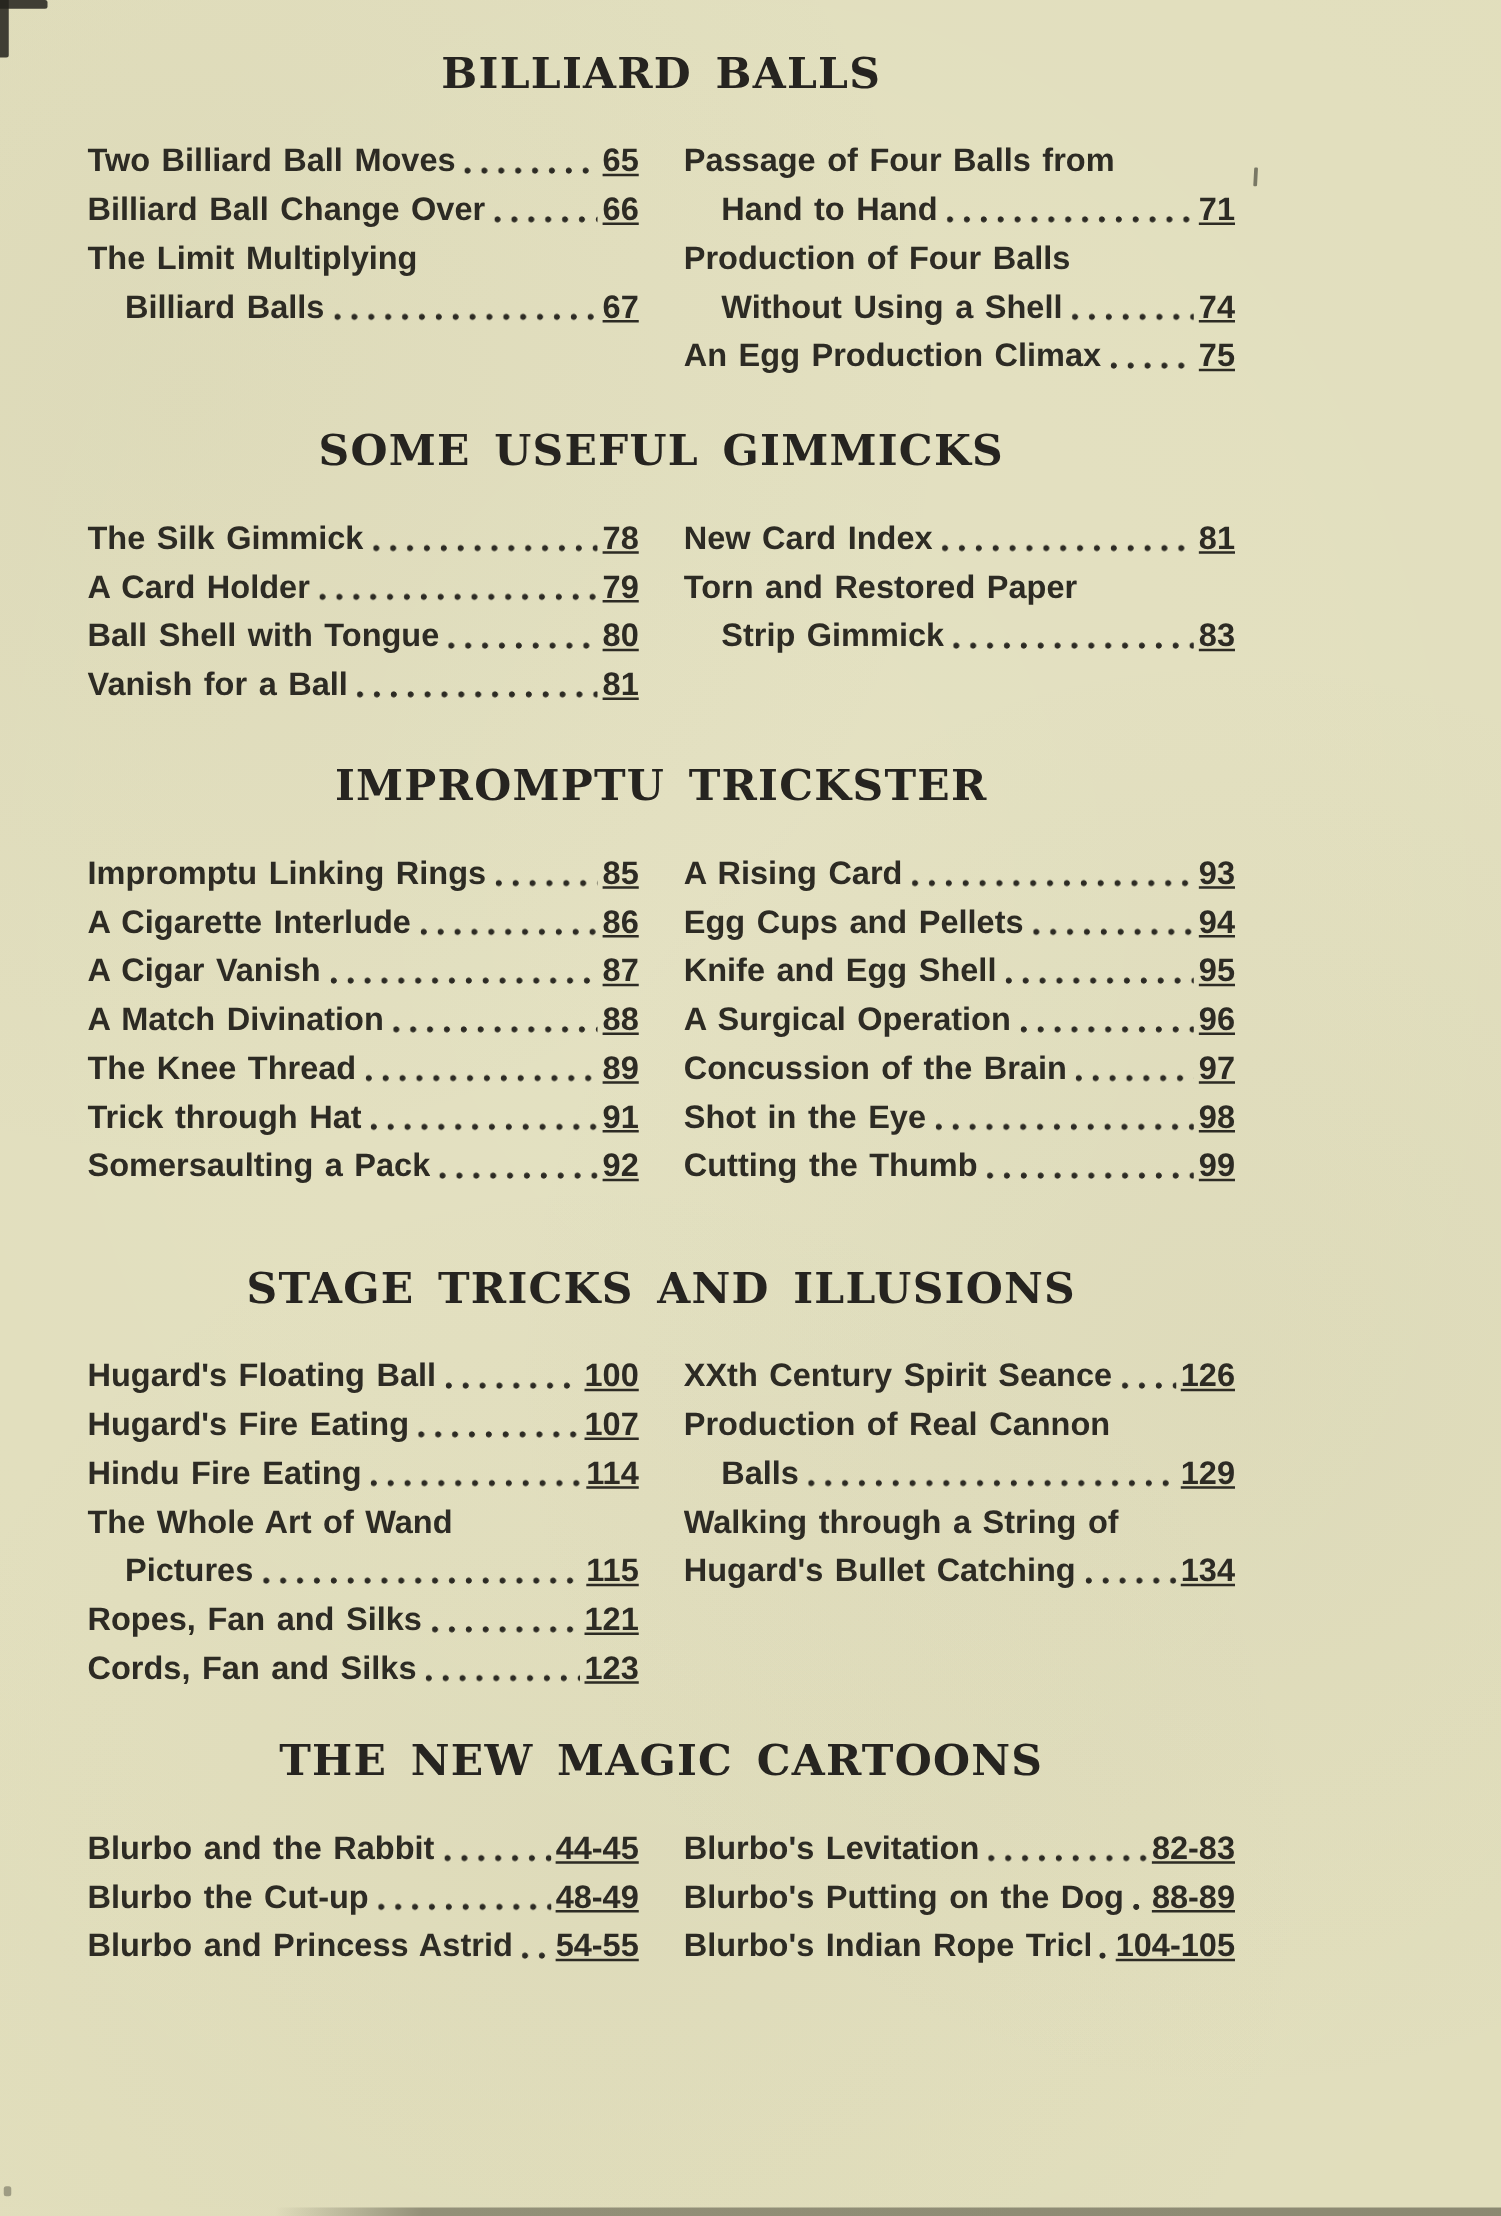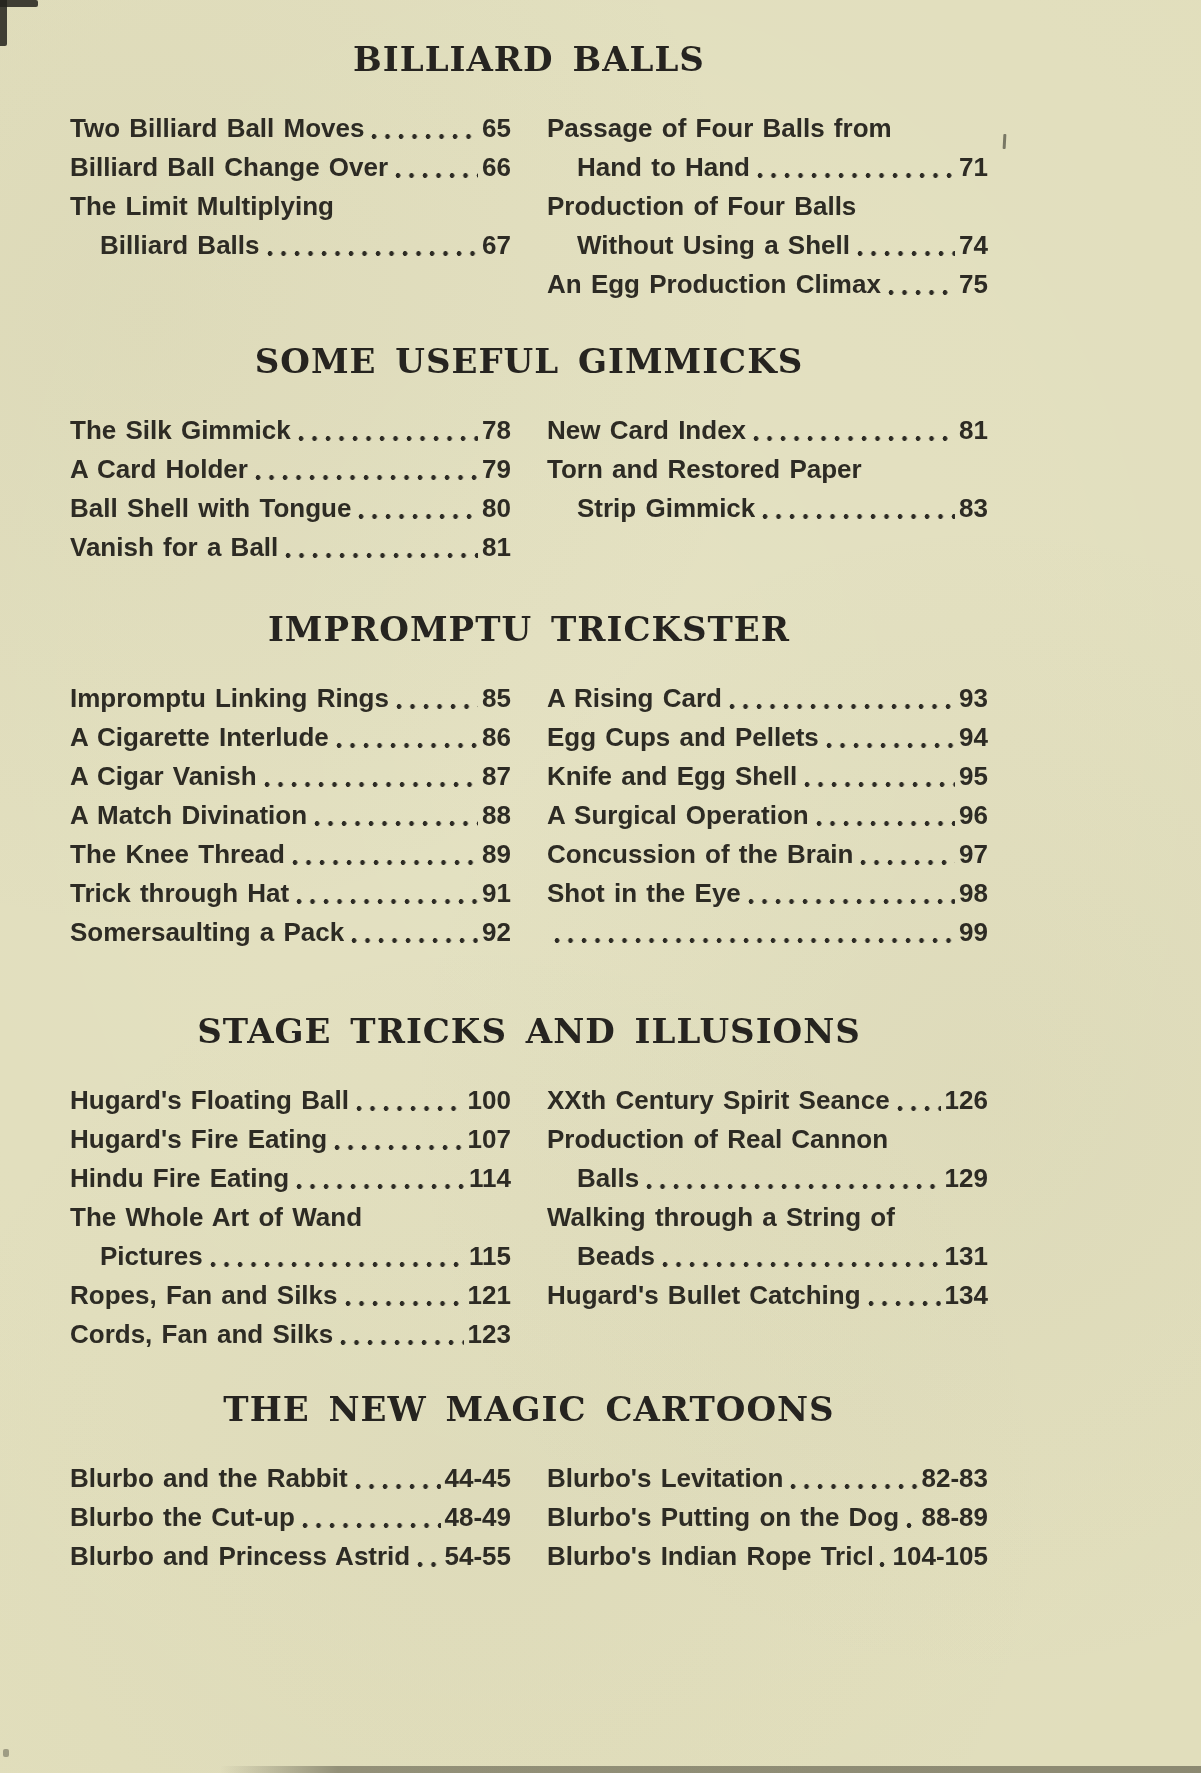--- a/index.html
+++ b/index.html
@@ -62,21 +62,21 @@
   .dots{
     flex:1 1 0;
     min-width:10px;
     align-self:flex-end;
     height:7px;
     margin:0 4px 8px 7px;
     background-image:radial-gradient(circle at 3px 3.5px, var(--ink) 2.1px, transparent 2.7px);
     background-size:13.5px 7px;
     background-repeat:repeat-x;
   }
-  .pg{flex:0 0 auto;text-align:right;}
+  .pg{flex:0 0 auto;text-align:right;text-decoration:underline;}
   
   .artifact{position:absolute;background:#23221c;}
   .art-top{left:0;top:0;width:38px;height:7px;opacity:.85;border-radius:0 2px 2px 0;}
   .art-left{left:0;top:0;width:7px;height:46px;opacity:.85;border-radius:0 0 2px 0;}
   .art-bottom{
     left:220px;top:1766px;width:981px;height:7px;
     background:linear-gradient(to right, rgba(55,53,40,0), rgba(55,53,40,0.45) 12%, rgba(55,53,40,0.5));
   }
   .art-tick{left:1003px;top:134px;width:3px;height:15px;opacity:.55;transform:rotate(3deg);border-radius:1px;}
   .art-speck{left:3px;top:1749px;width:6px;height:8px;opacity:.35;border-radius:2px;}
@@ -240,20 +240,21 @@
             <span class="t">Concussion of the Brain</span>
             <span class="dots"></span>
             <span class="pg">97</span>
           </div>
           <div class="row">
             <span class="t">Shot in the Eye</span>
             <span class="dots"></span>
             <span class="pg">98</span>
           </div>
           <div class="row">
+            <span class="t">Cutting the Thumb</span>
             <span class="dots"></span>
             <span class="pg">99</span>
           </div>
         </div>
       </div>
     </section>
     <section class="sec">
       <h2 class="heading">STAGE TRICKS AND ILLUSIONS</h2>
       <div class="cols">
         <div class="col">
@@ -300,25 +301,20 @@
           <div class="row">
             <span class="t">Production of Real Cannon</span>
           </div>
           <div class="row cont">
             <span class="t">Balls</span>
             <span class="dots"></span>
             <span class="pg">129</span>
           </div>
           <div class="row">
             <span class="t">Walking through a String of</span>
-          </div>
-          <div class="row cont">
-            <span class="t">Beads</span>
-            <span class="dots"></span>
-            <span class="pg">131</span>
           </div>
           <div class="row">
             <span class="t">Hugard's Bullet Catching</span>
             <span class="dots"></span>
             <span class="pg">134</span>
           </div>
         </div>
       </div>
     </section>
     <section class="sec">

